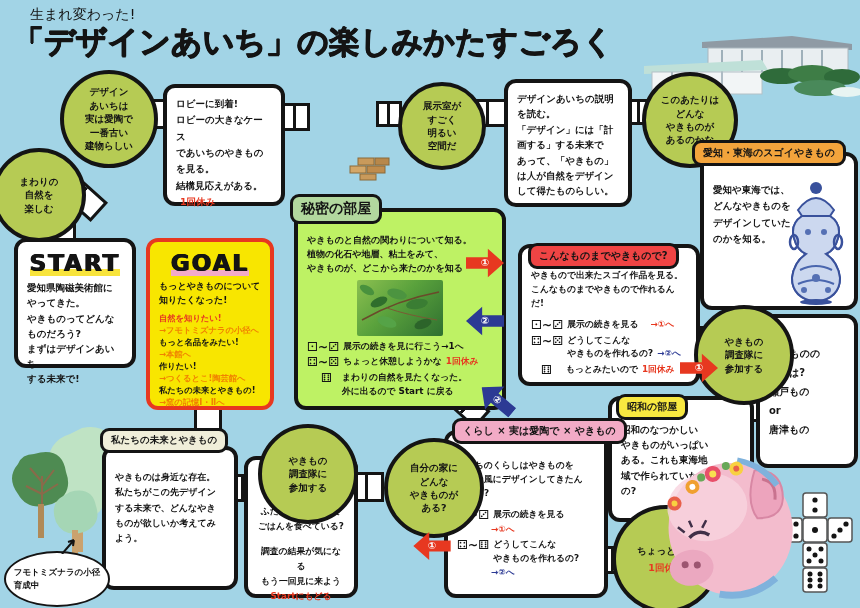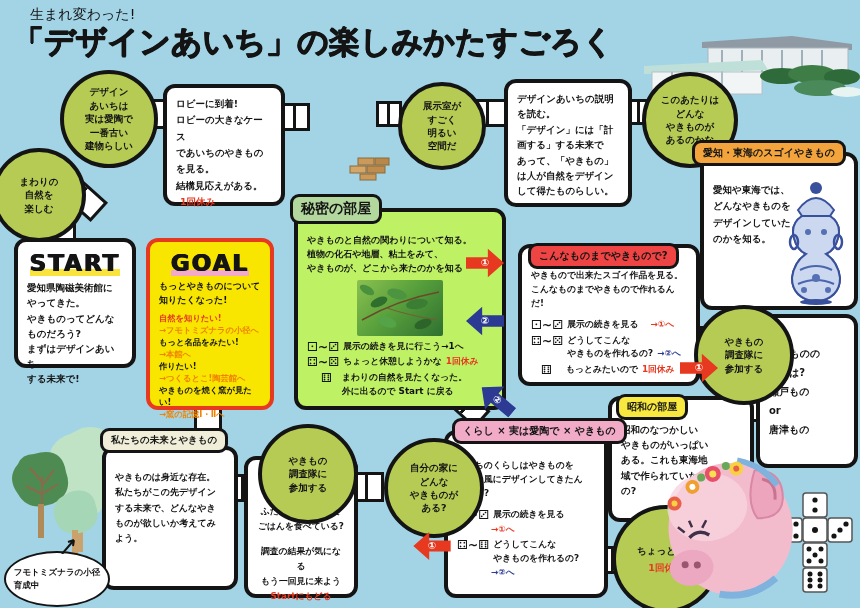--- a/index.html
+++ b/index.html
@@ -172,21 +172,21 @@
     <span class="startgoal-title"><span class="hl-p">GOAL</span></span>
     <span class="ml" style="font-size:9px;">もっとやきものについて
 知りたくなった!</span>
     <div style="margin-top:5px;font-size:8.3px;line-height:1.45;">
       <span class="ml red">自然を知りたい!</span>
       <span class="ml orange">→フモトミズナラの小径へ</span>
       <span class="ml">もっと名品をみたい!</span>
       <span class="ml orange">→本館へ</span>
       <span class="ml">作りたい!</span>
       <span class="ml orange">→つくるとこ!陶芸館へ</span>
-      <span class="ml">やきものを焼く窯が見たい!</span>
+      <span class="ml">私たちの未来とやきもの!</span>
       <span class="ml orange">→窯の記憶Ⅰ・Ⅱへ</span>
     </div>
   </div>
 
   <div class="wbox" style="left:274px;top:208px;width:212px;height:202px;background:#bef264;padding-top:22px;line-height:1.55;font-size:9px;margin-left:20px;">
     <span class="ml">やきものと自然の関わりについて知る。
 植物の化石や地層、粘土をみて、
 やきものが、どこから来たのかを知る</span>
     <div class="leafimg">
       <svg width="86" height="56" viewBox="0 0 86 56">

